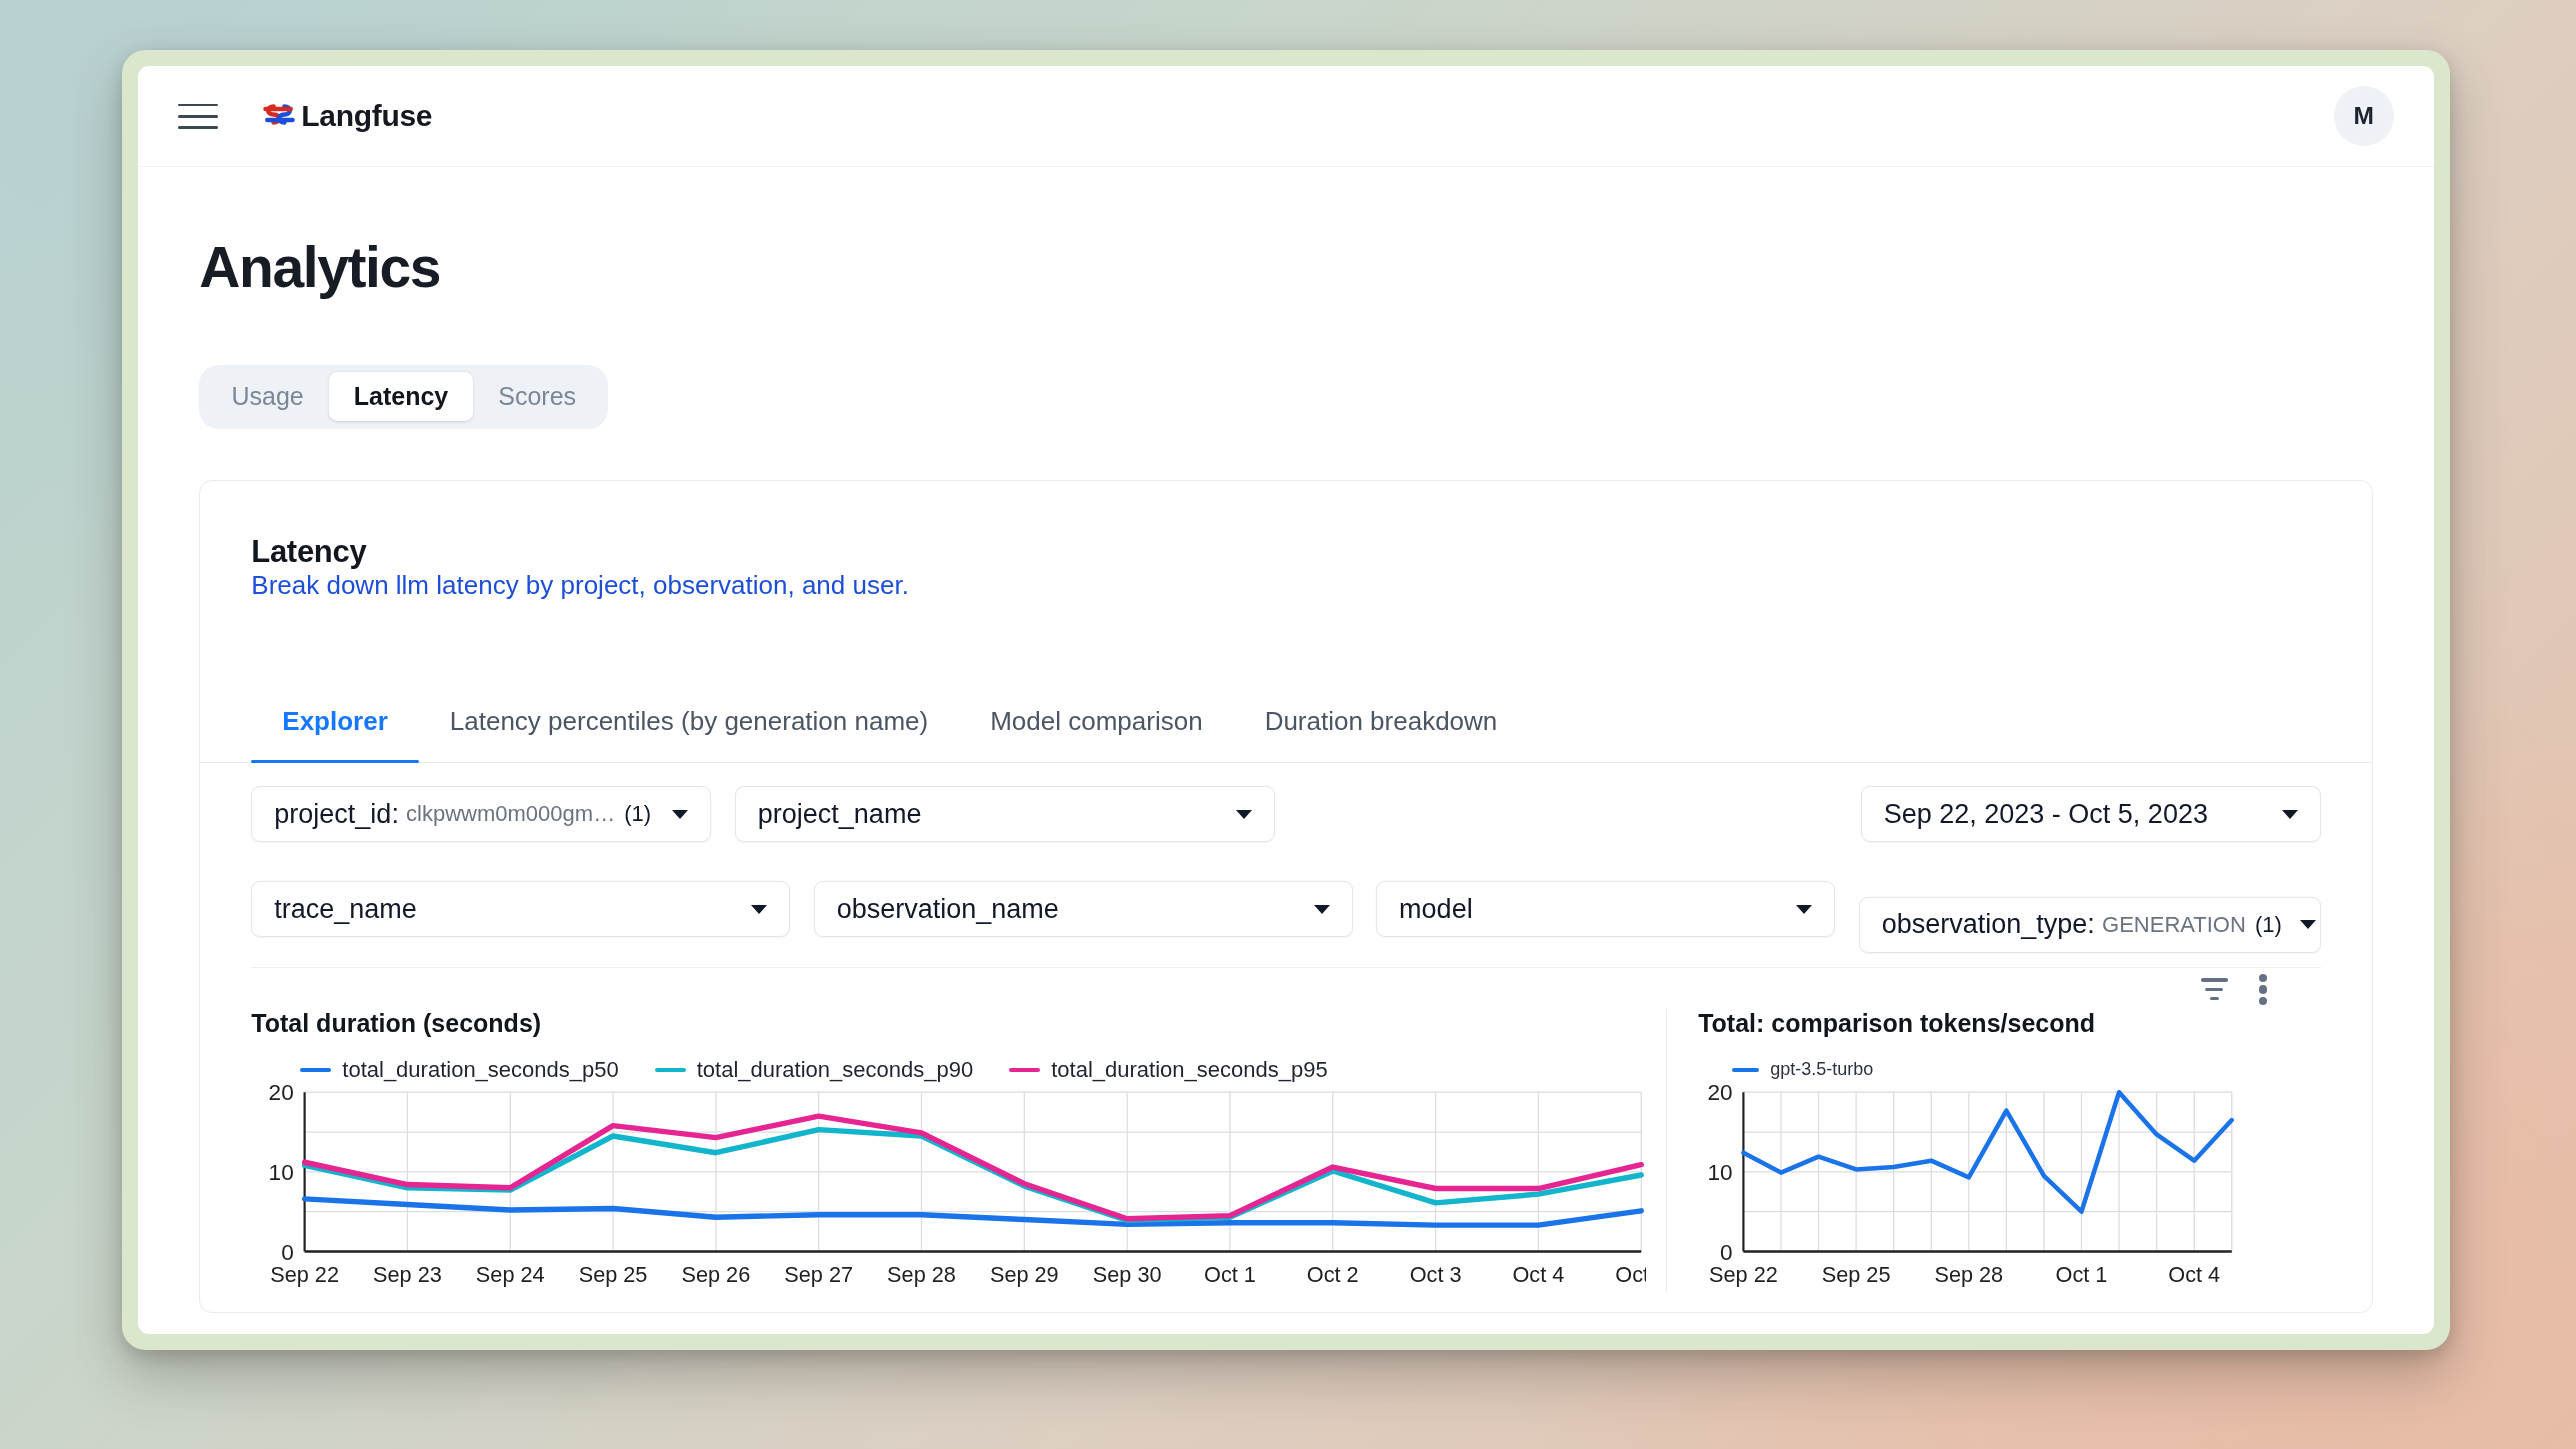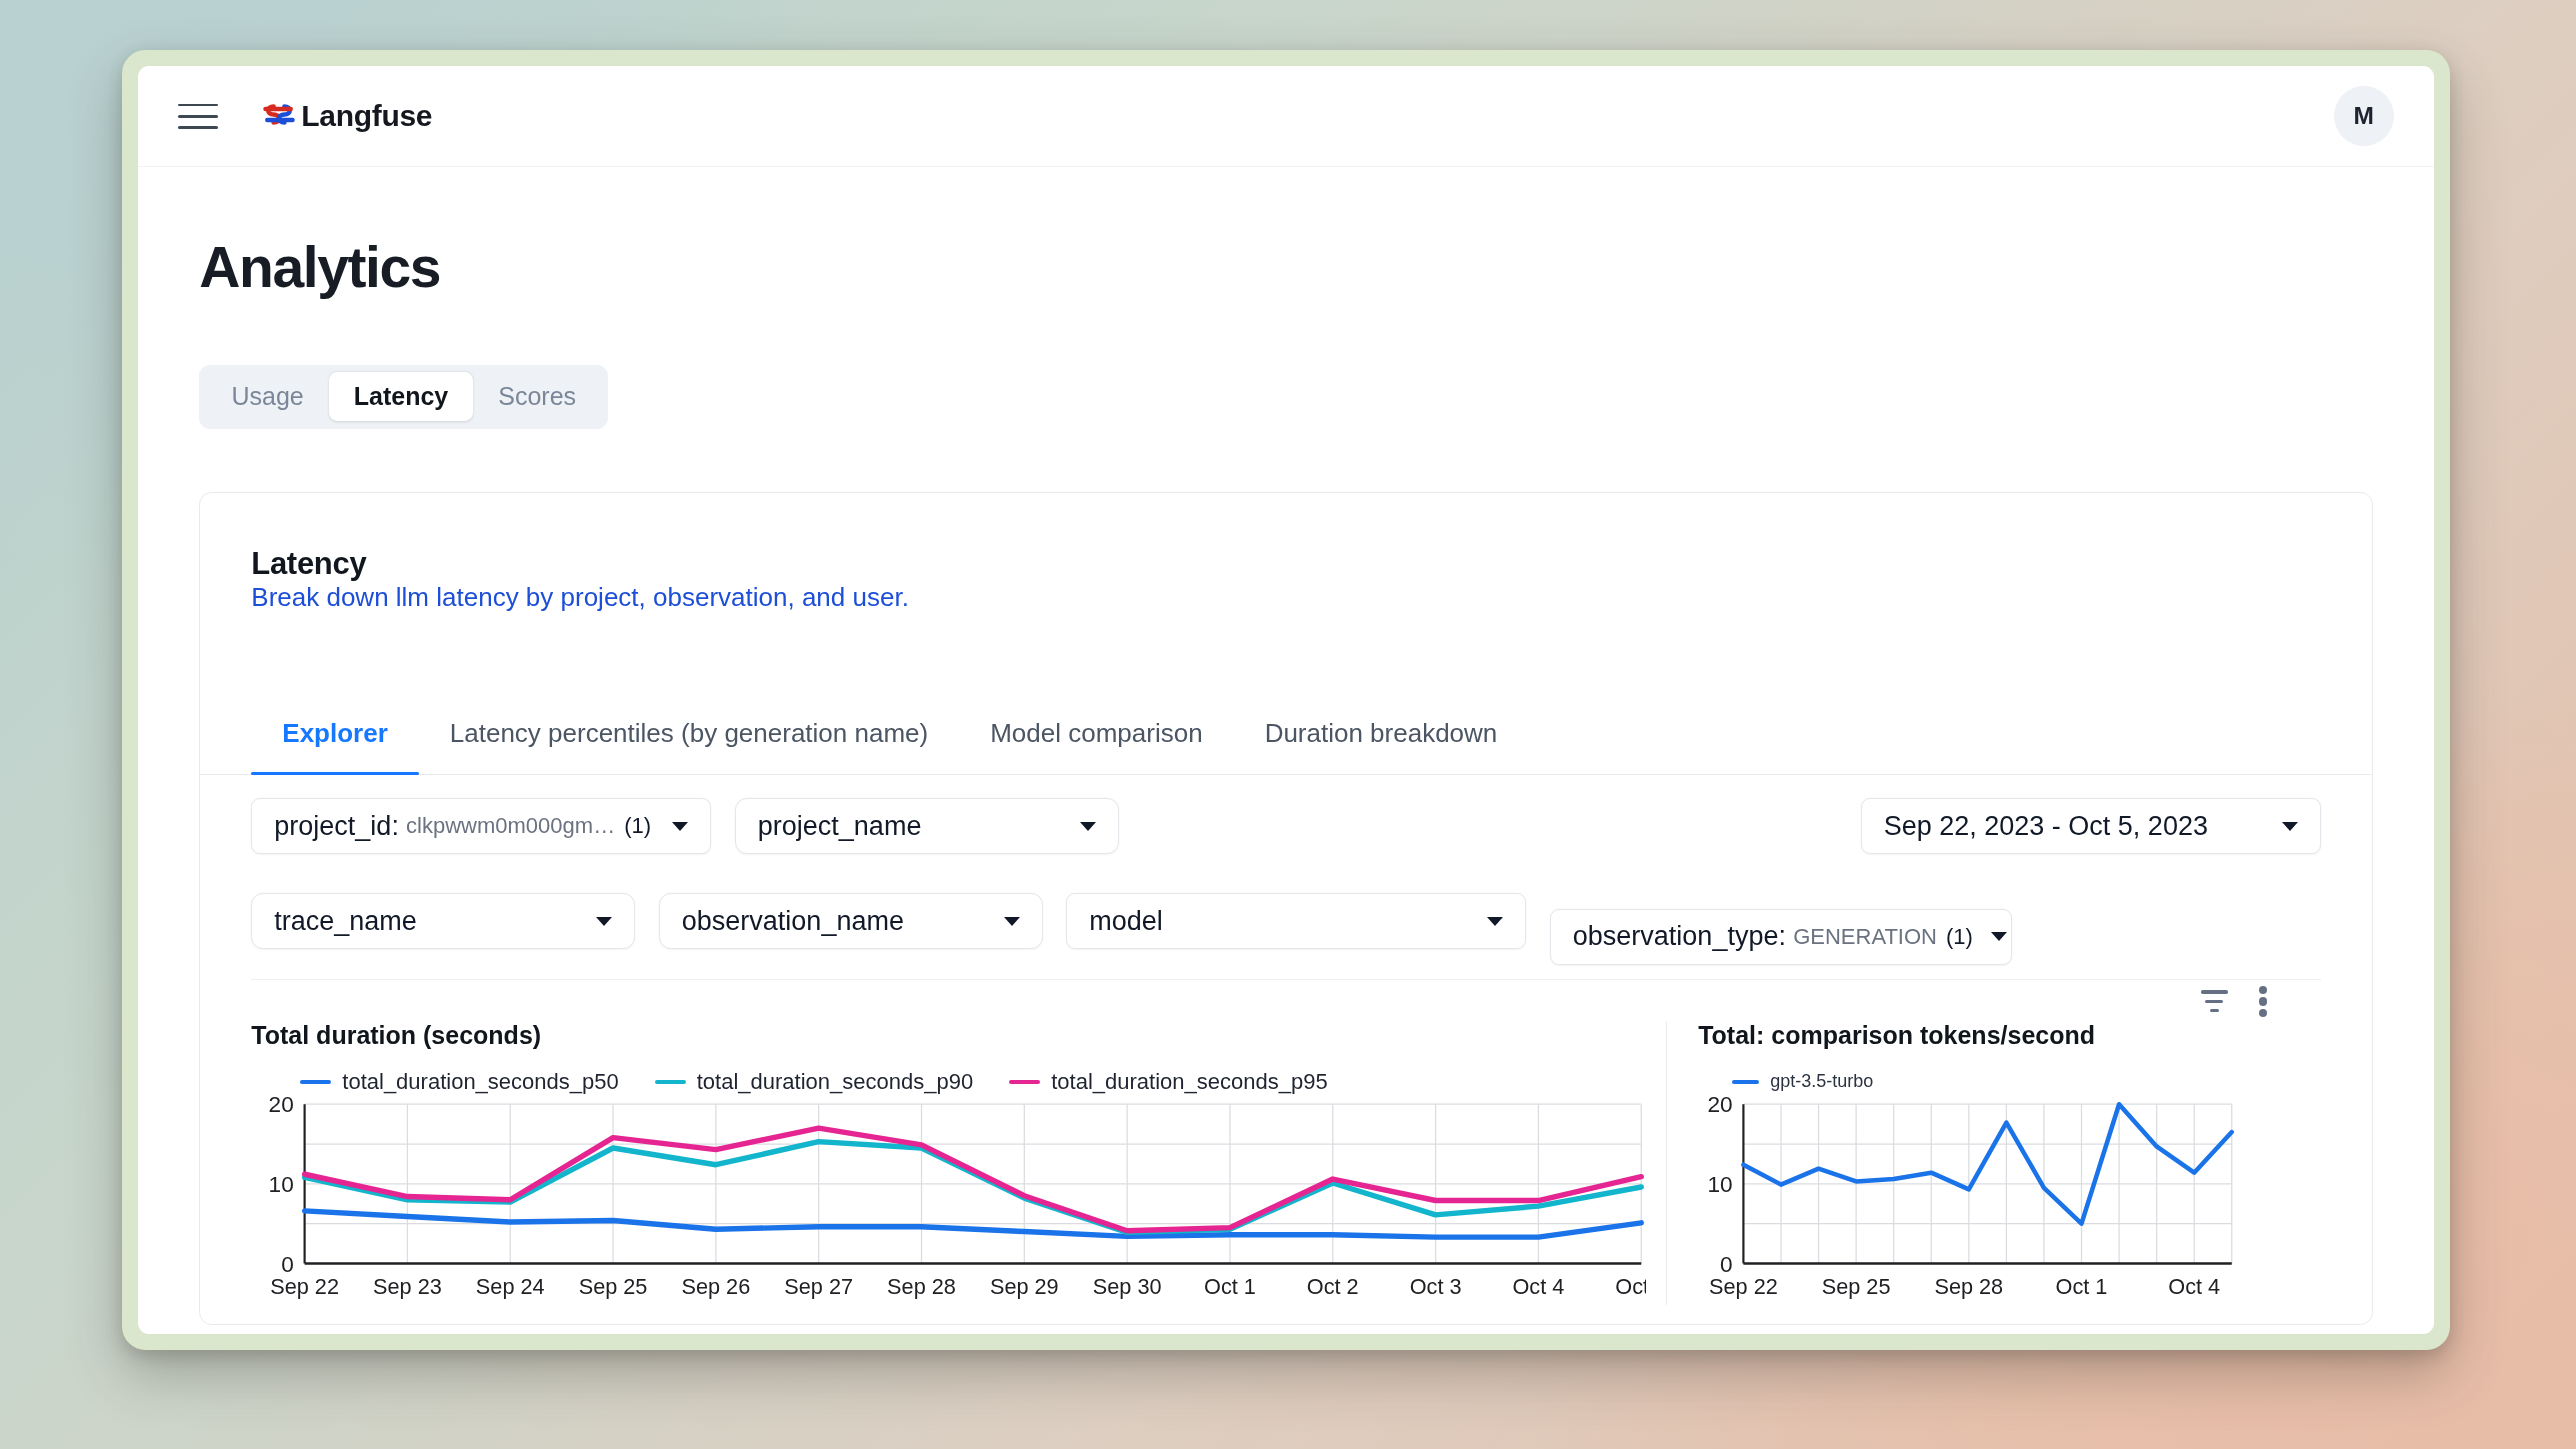--- a/index.html
+++ b/index.html
@@ -77,23 +77,23 @@
     font-weight: 700;
     color: #171c25;
     letter-spacing: -1.4px;
     margin: 67px 0 0 18px;
   }
 
   
   #segment-tabs {
     display: inline-flex;
     background: #eef1f6;
-    border-radius: 11px;
+    border-radius: 20px;
     padding: 7.2px;
-    margin: 65px 0 12px 18px;
+    margin: 65px 0 0 18px;
     gap: 0;
     align-items: flex-end;
   }
   .seg-tab {
     padding: 10px 25px;
     font-size: 25px;
     font-weight: 500;
     color: #7b8798;
     border-radius: 8.2px;
     cursor: pointer;
@@ -175,21 +175,21 @@
   .caret {
     width: 0; height: 0;
     border-left: 8.2px solid transparent;
     border-right: 8.2px solid transparent;
     border-top: 9px solid #111827;
     margin-left: 18px;
     flex: 0 0 auto;
   }
 
   .w-pid  { width: 460px; }
-  .w-std  { width: 384px; border-radius: 12px; }
+  .w-std  { width: 540px; }
   .w-model{ width: 460px; }
   .w-obs  { width: 462px; margin-top: 31px; }
   .w-date { width: 460px; }
   .flexgap { flex: 1; }
 
   
   #chart-toolbar {
     margin: 14.5px 51px 0 51px;
     border-top: 0.9px solid #eceef1;
     display: flex;

